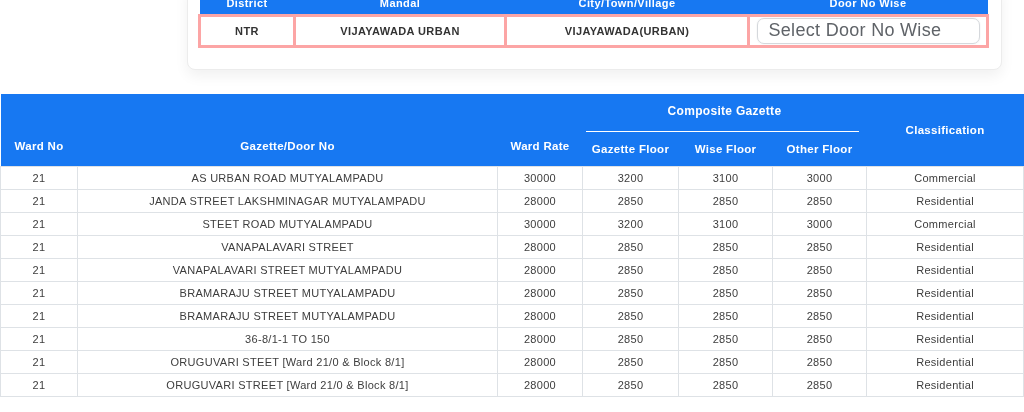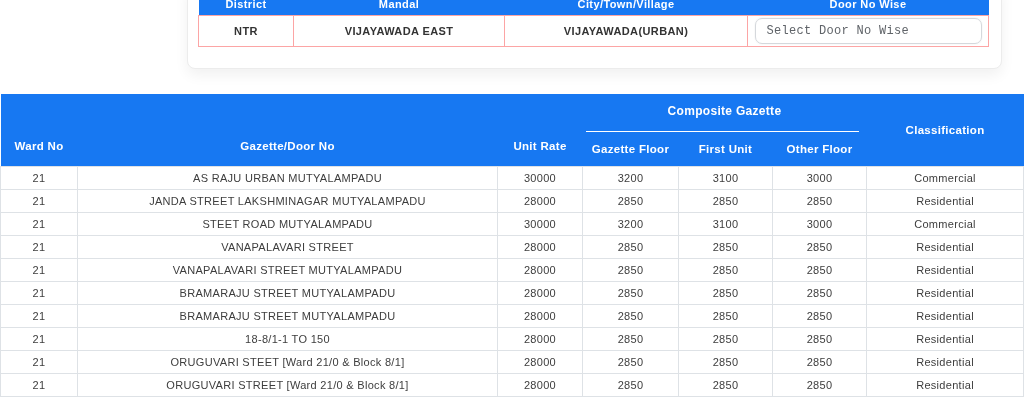--- a/index.html
+++ b/index.html
@@ -36,39 +36,39 @@
     color: #ffffff;
     font-size: 11px;
     font-weight: bold;
     letter-spacing: 0.4px;
     height: 22px;
     text-align: center;
     vertical-align: middle;
     border: none;
   }
   .summary-table td {
-    border: 1px solid #fca5a5;
+    border: 3px solid #fca5a5;
     height: 31px;
     text-align: center;
     vertical-align: middle;
     font-size: 11px;
     font-weight: 600;
     letter-spacing: 0.4px;
     color: #333333;
     margin-top: 39px;
   }
   .door-select {
     width: calc(100% - 13px);
     height: 26px;
     border: 1px solid #d5d8dc;
     border-radius: 7px;
     box-shadow: 0 0 0 1px rgba(0,0,0,0.02);
     padding: 0 11px;
-    font-family: Liberation Mono, monospace;
-    font-size: 12px;
+    font-family: Liberation Sans, sans-serif;
+    font-size: 18px;
     color: #444444;
     outline: none;
     background: #ffffff;
   }
   .door-select::placeholder { color: #5f6368; letter-spacing: 0.3px; }
 
   
   .rates-table {
     position: absolute;
     top: 94px;
@@ -137,21 +137,21 @@
         <tr>
           <th>District</th>
           <th>Mandal</th>
           <th>City/Town/Village</th>
           <th>Door No Wise</th>
         </tr>
       </thead>
       <tbody>
         <tr>
           <td>NTR</td>
-          <td>VIJAYAWADA EAST</td>
+          <td>VIJAYAWADA URBAN</td>
           <td>VIJAYAWADA(URBAN)</td>
           <td>
             <input class="door-select" type="text" placeholder="Select Door No Wise" style="">
           </td>
         </tr>
       </tbody>
     </table>
   </div>
 
   <table class="rates-table">
@@ -161,37 +161,37 @@
       <col style="width:85px">
       <col style="width:96px">
       <col style="width:94px">
       <col style="width:94px">
       <col style="width:157px">
     </colgroup>
     <thead>
       <tr class="hrow1">
         <th rowspan="2" class="v-bottom">Ward No</th>
         <th rowspan="2" class="v-bottom">Gazette/Door No</th>
-        <th rowspan="2" class="v-bottom">Unit Rate</th>
+        <th rowspan="2" class="v-bottom">Ward Rate</th>
         <th colspan="3" class="composite-th">
           <span class="cg-label">Composite Gazette</span>
           <span class="cg-underline"></span>
         </th>
         <th rowspan="2" class="v-middle">Classification</th>
       </tr>
       <tr class="hrow2">
         <th>Gazette Floor</th>
-        <th>First Unit</th>
+        <th>Wise Floor</th>
         <th>Other Floor</th>
       </tr>
     </thead>
     <tbody id="rates-tbody">
         <tr>
           <td>21</td>
-          <td>AS RAJU URBAN MUTYALAMPADU</td>
+          <td>AS URBAN ROAD MUTYALAMPADU</td>
           <td>30000</td>
           <td>3200</td>
           <td>3100</td>
           <td>3000</td>
           <td>Commercial</td>
         </tr>
         <tr>
           <td>21</td>
           <td>JANDA STREET LAKSHMINAGAR MUTYALAMPADU</td>
           <td>28000</td>
@@ -240,21 +240,21 @@
           <td>21</td>
           <td>BRAMARAJU STREET MUTYALAMPADU</td>
           <td>28000</td>
           <td>2850</td>
           <td>2850</td>
           <td>2850</td>
           <td>Residential</td>
         </tr>
         <tr>
           <td>21</td>
-          <td>18-8/1-1 TO 150</td>
+          <td>36-8/1-1 TO 150</td>
           <td>28000</td>
           <td>2850</td>
           <td>2850</td>
           <td>2850</td>
           <td>Residential</td>
         </tr>
         <tr>
           <td>21</td>
           <td>ORUGUVARI STEET [Ward 21/0 &amp; Block 8/1]</td>
           <td>28000</td>

